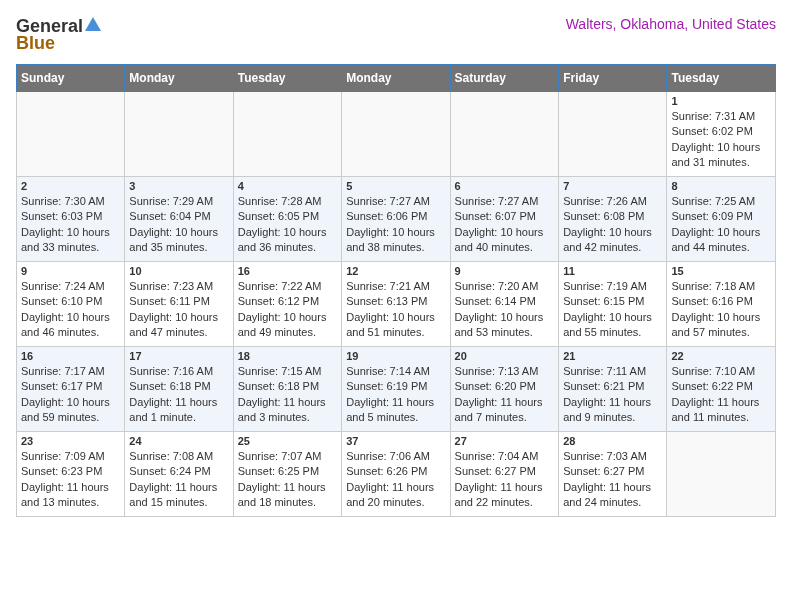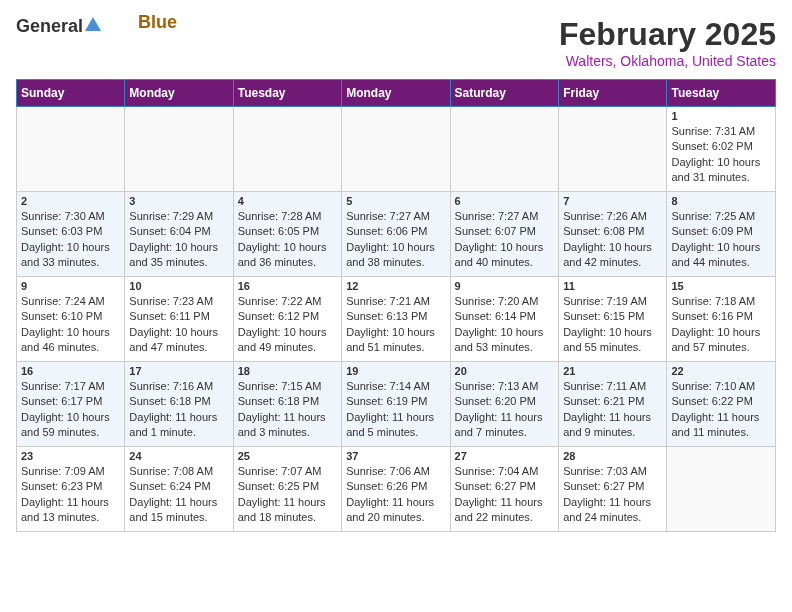--- a/index.html
+++ b/index.html
@@ -11,23 +11,22 @@
       padding: 16px;
     }
     .header-area {
       display: flex;
       justify-content: space-between;
       align-items: flex-start;
       margin-bottom: 10px;
     }
     .logo {
       display: flex;
-      flex-direction: row;
+      flex-direction: column;
       align-items: flex-start;
-      gap: 37px;
     }
     .logo-row {
       display: flex;
       align-items: center;
     }
     .title-area {
       text-align: right;
     }
     .calendar-title {
       font-size: 32px;
@@ -37,21 +36,21 @@
     .calendar-subtitle {
       font-size: 14px;
       color: #a21caf;
     }
     table {
       width: 100%;
       border-collapse: collapse;
       font-size: 10px;
     }
     .day-header {
-      background-color: #701a75;
+      background-color: #737373;
       color: #fff;
       font-weight: bold;
       padding: 6px 4px;
       text-align: left;
       font-size: 12px;
       border: 1px solid #3a7fc1;
     }
     td {
       border: 1px solid #ccc;
       vertical-align: top;
@@ -88,21 +87,20 @@
       <span style="font-size:18px;font-weight:bold;color:#333;">General</span>
       <span style="display:inline-block;margin-left:2px;margin-bottom:2px;">
         <svg width="16" height="14" viewBox="0 0 16 14">
             <polygon points="8,0 16,14 0,14" fill="#4a90d9"></polygon>
           </svg>
       </span>
     </div>
     <span style="font-size:18px;font-weight:bold;color:#a16207;margin-top:-4px;">Blue</span>
   </div>
   <div class="title-area">
-    <div class="calendar-title">February 2025</div>
     <div class="calendar-subtitle">Walters, Oklahoma, United States</div>
   </div>
 </div>
 
 <table>
   <thead>
     <tr>
     <th class="day-header">Sunday</th>
         <th class="day-header">Monday</th>
         <th class="day-header">Tuesday</th>

